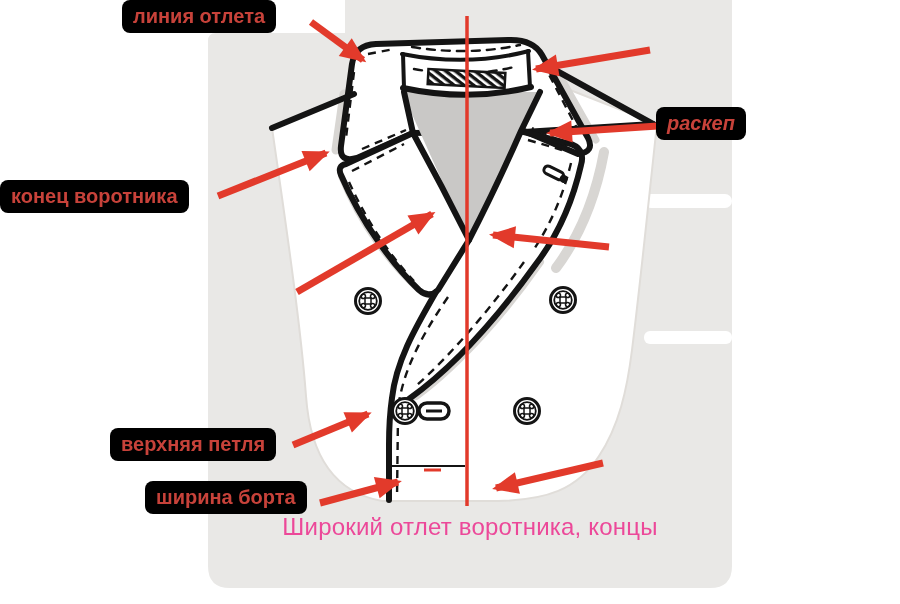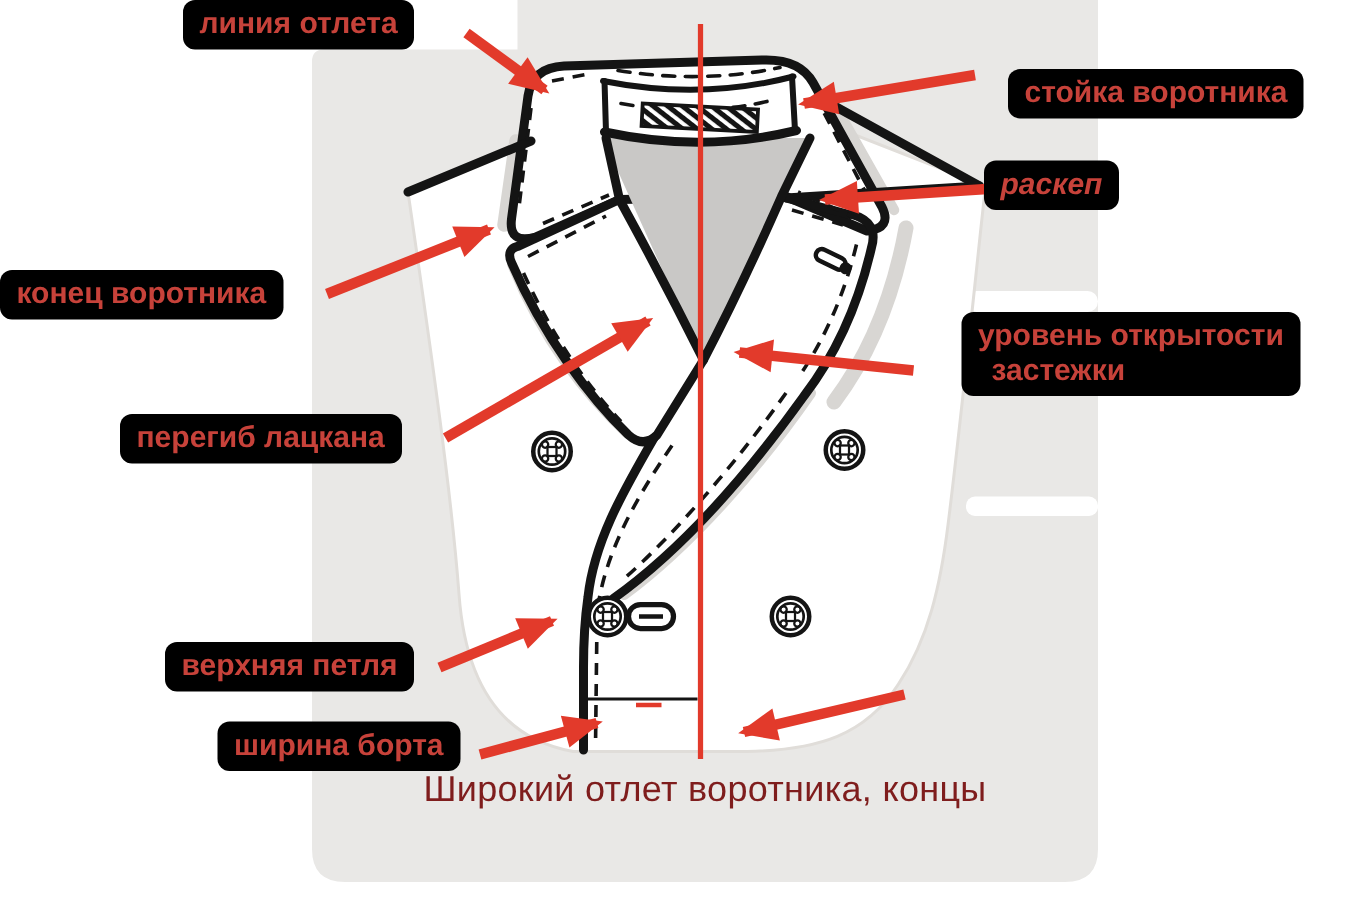--- a/index.html
+++ b/index.html
@@ -10,21 +10,21 @@
   .stage svg{position:absolute;left:0;top:0;}
   .chip{
     position:absolute;background:#000000;border-radius:8px;
     padding:5px 11px;color:#c7423a;font-size:20px;font-weight:700;
     line-height:1.15;white-space:nowrap;
   }
   .chip.two-line{white-space:normal;}
   .chip .l2{margin-left:9px;}
   .caption{
     position:absolute;left:170px;top:512px;width:600px;text-align:center;
-    color:#7f1d1d;font-size:24px;line-height:29px;font-weight:400;letter-spacing:.2px;
+    color:#ec4899;font-size:24px;line-height:29px;font-weight:400;letter-spacing:.2px;
   }
 </style>
 </head>
 <body>
 
 <div class="stage">
 
 <svg width="900" height="604" viewBox="0 0 900 604">
   <defs>
     <pattern id="hatch" width="6" height="6" patternUnits="userSpaceOnUse" patternTransform="rotate(-55)">
@@ -164,32 +164,26 @@
     <path d="M 218 196 L 326 153" marker-end="url(#ah)"></path>
     <path d="M 297 292 L 432 214" marker-end="url(#ah)"></path>
     <path d="M 293 445 L 368 414" marker-end="url(#ah)"></path>
     <path d="M 320 503 L 398 482" marker-end="url(#ah)"></path>
     <path d="M 603 463 L 496 488" marker-end="url(#ah)"></path>
   </g>
 </svg>
 
 <div class="chip" style="left:122px;top:0px;">линия отлета</div>
 
-<div class="chip" style="left:672px;top:46px;">стойка воротника</div>
 
 <div class="chip" style="left:656px;top:107px;font-style:italic;">раскеп</div>
 
-<div class="chip two-line" style="left:641px;top:208px;">
-  <div>уровень открытости</div>
-  <div class="l2">застежки</div>
-</div>
 
 <div class="chip" style="left:0px;top:180px;text-align:right;">конец воротника</div>
 
-<div class="chip" style="left:80px;top:276px;">перегиб лацкана</div>
 
 <div class="chip" style="left:145px;top:481px;">ширина борта</div>
 
 <div class="chip" style="left:110px;top:428px;">верхняя петля</div>
 
 
 <div class="caption">
   <div>Широкий отлет воротника, концы</div>
 </div>
 

